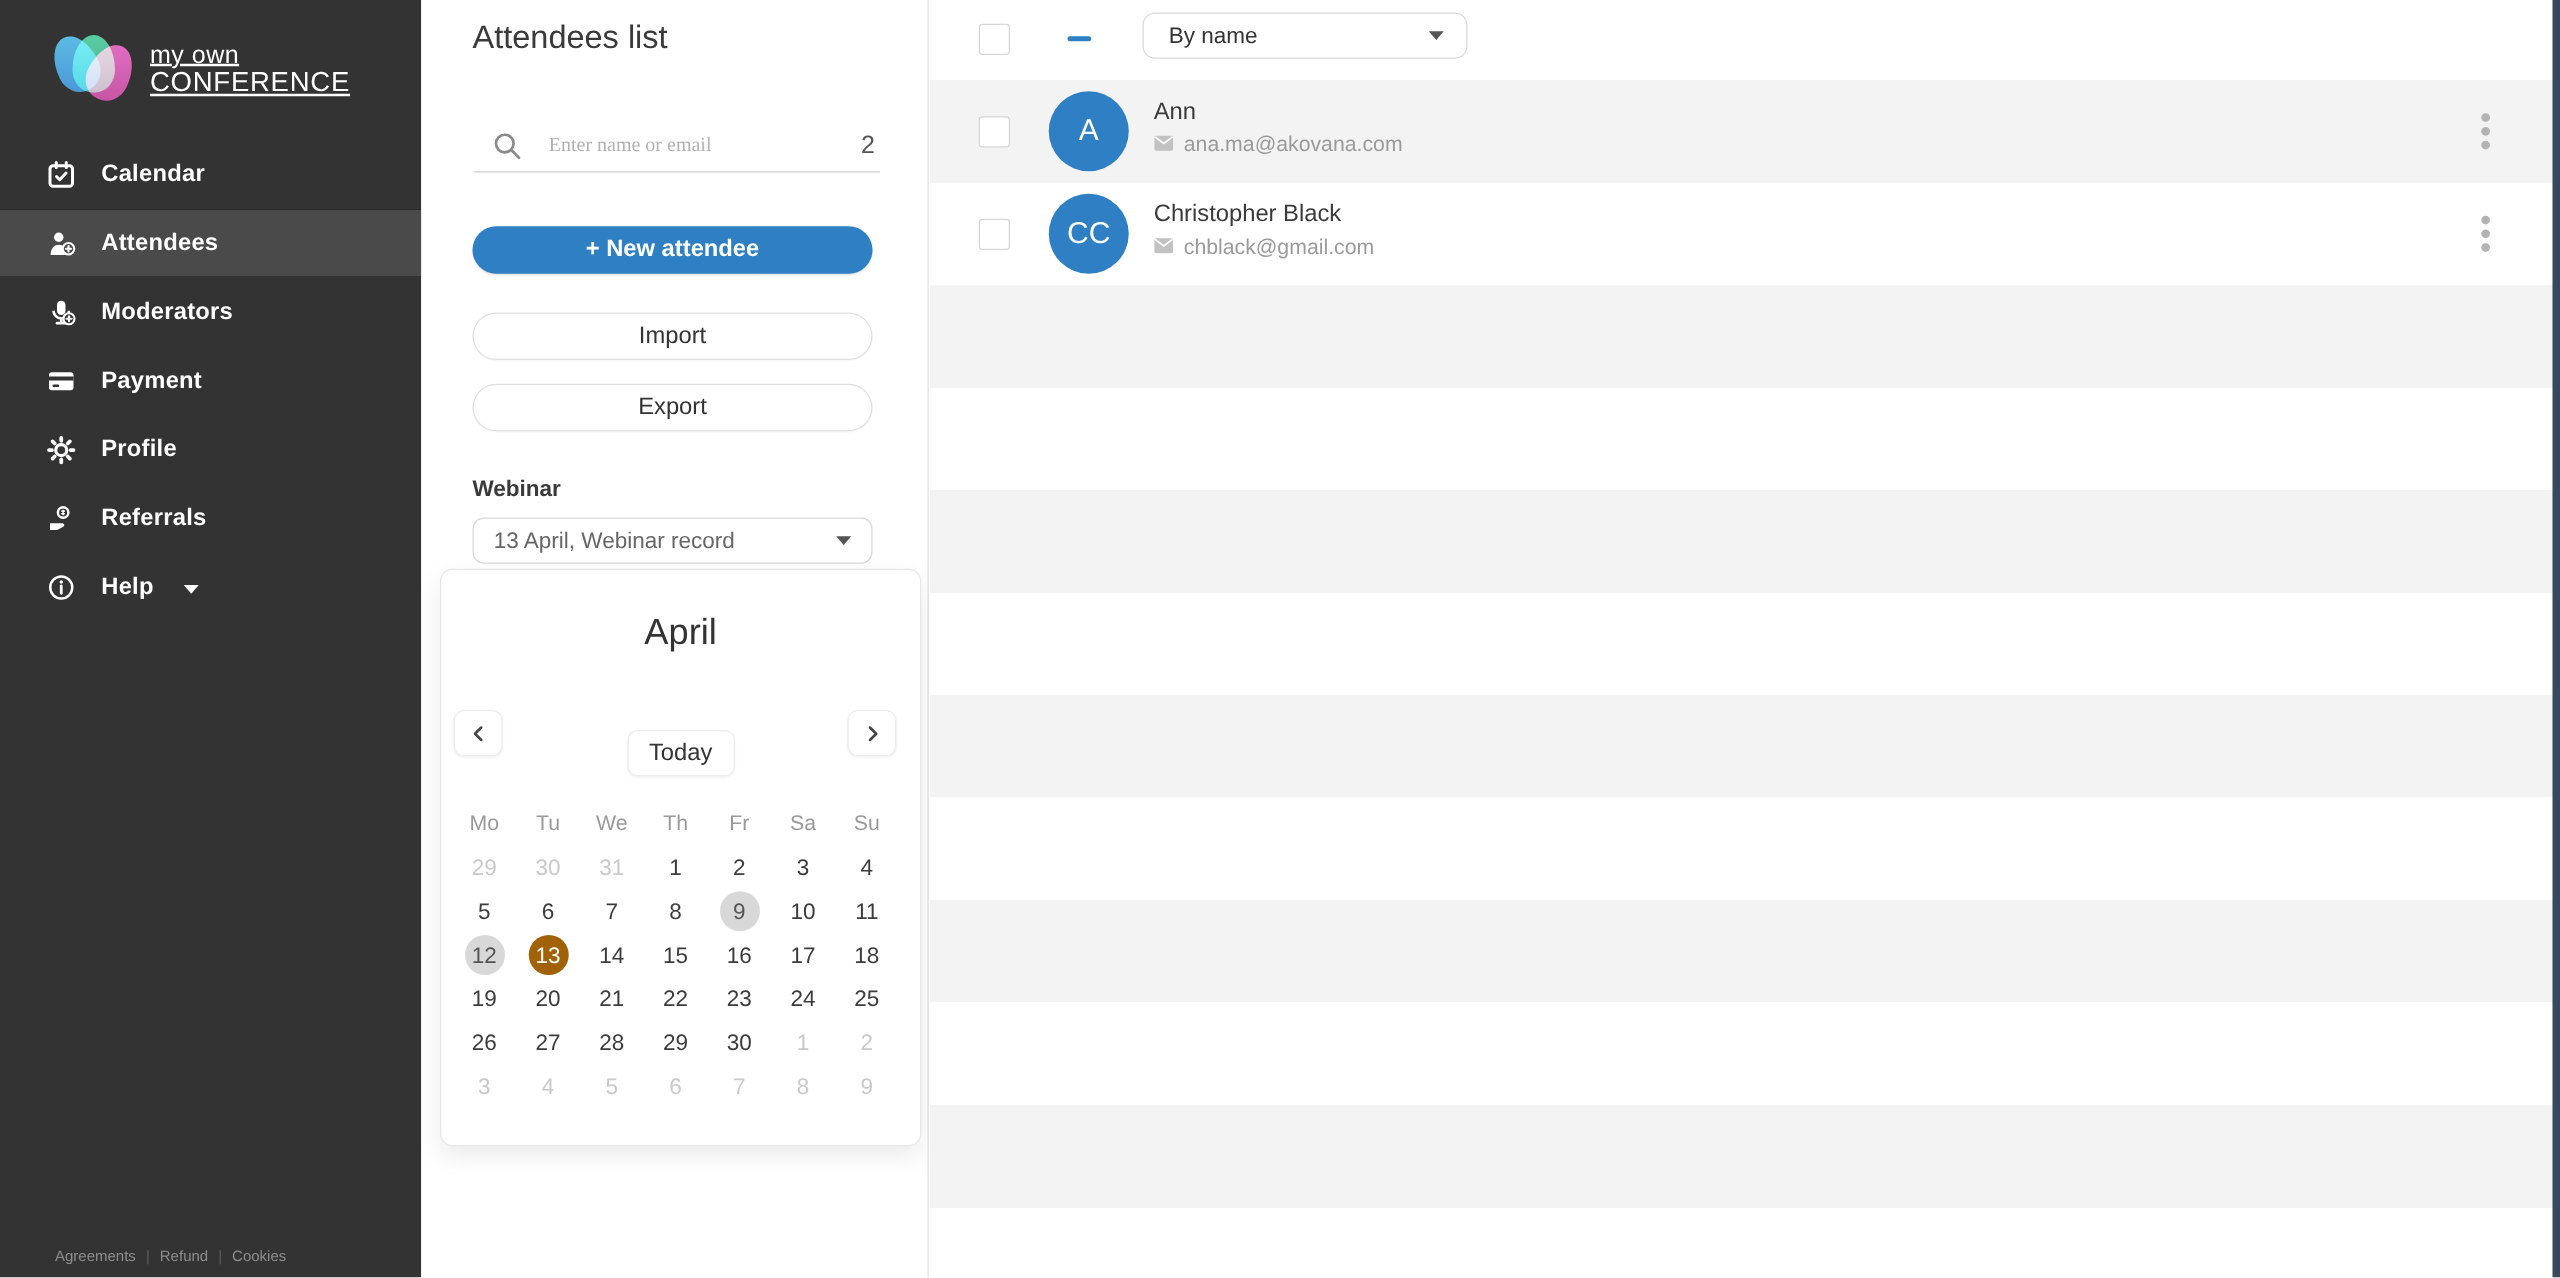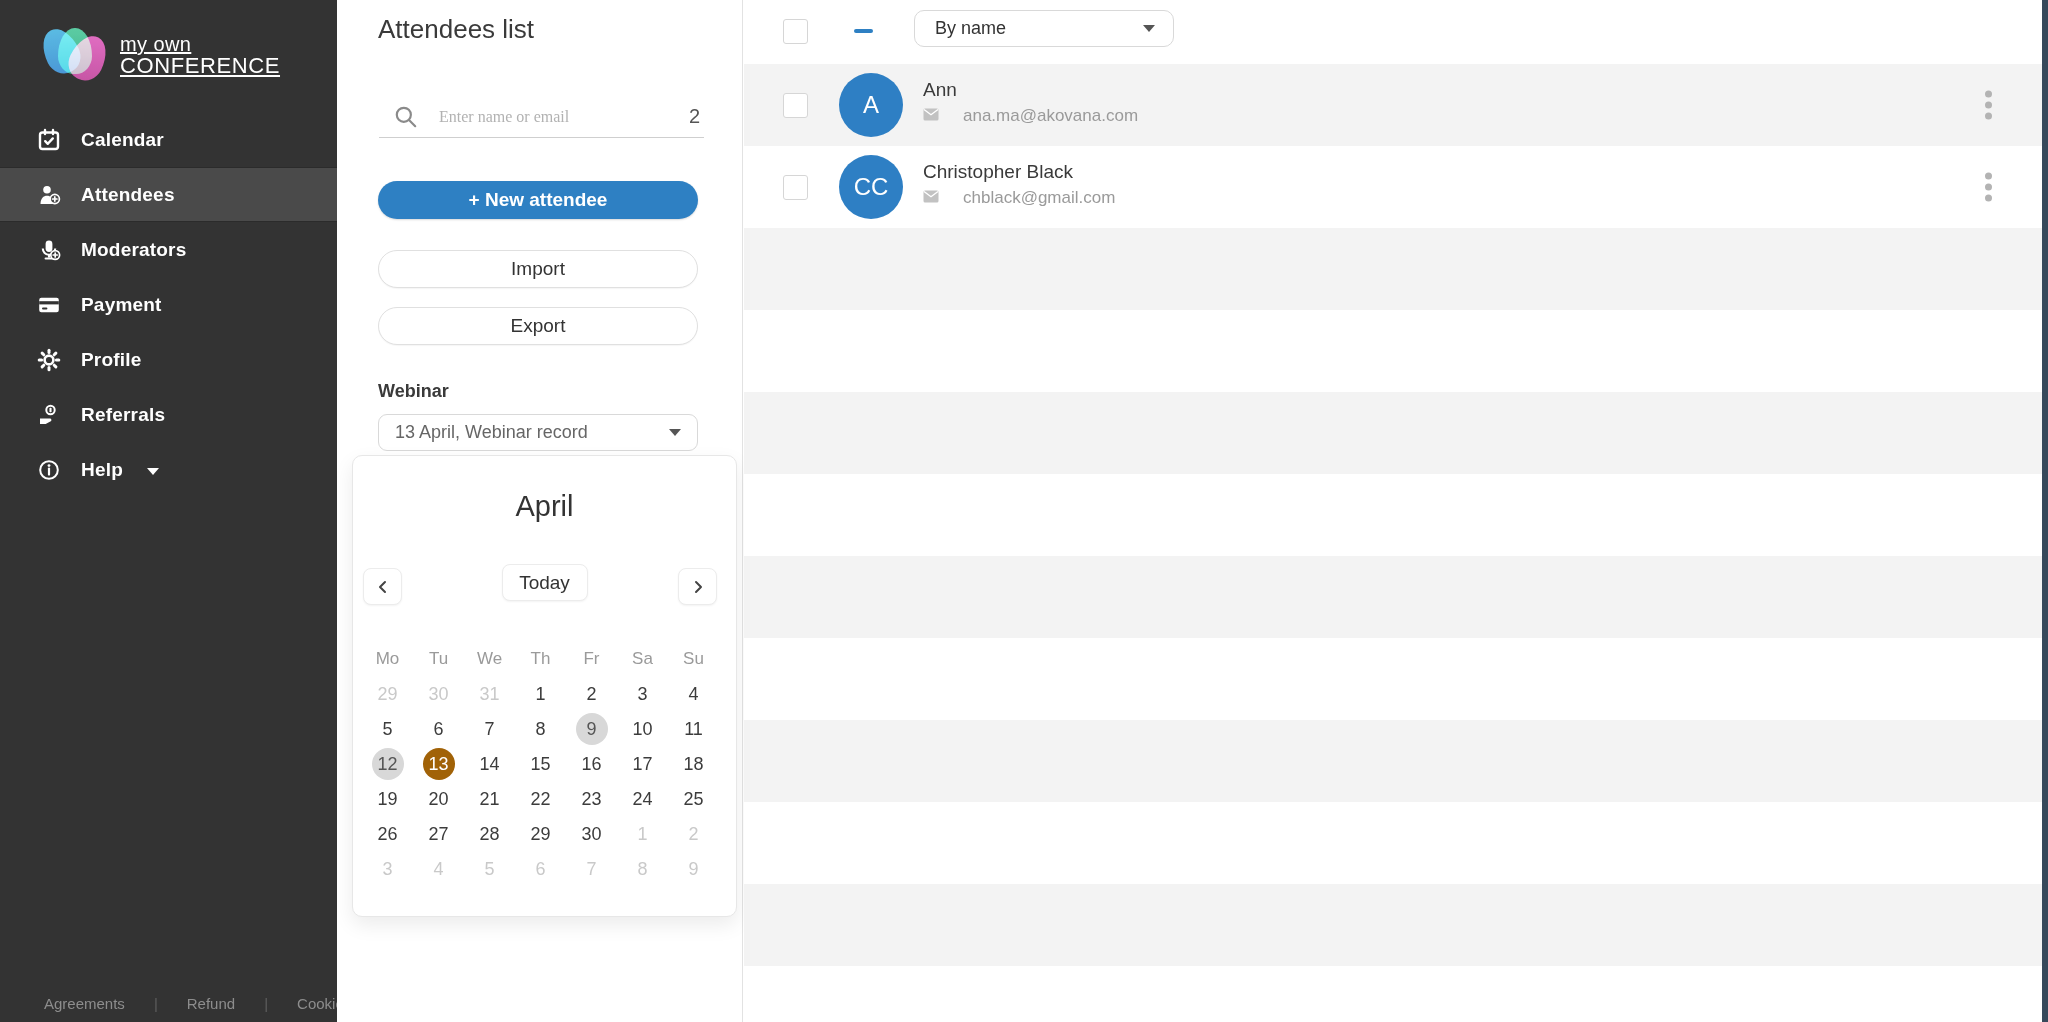--- a/index.html
+++ b/index.html
@@ -20,21 +20,21 @@
   .logo-line2 { font-size:22px; letter-spacing:.6px;text-align:center; }
 
   .nav { position:absolute; left:0; top:112px; width:337px; }
   .nav-item { position:relative; height:55px; display:flex; align-items:center; padding-left:37px; gap:20px; color:#fff; cursor:pointer; }
   .nav-item.selected { background:#4a4a4a; border-top:1px solid #2b2b2b; border-bottom:1px solid #2b2b2b; }
   .nav-icon { width:24px; height:24px; display:inline-flex; align-items:center; justify-content:center; }
   .nav-icon svg { width:24px; height:24px; }
   .nav-label { font-size:19px; font-weight:700; letter-spacing:.2px; }
   .nav-caret { width:0; height:0; border-left:6px solid transparent; border-right:6px solid transparent; border-top:7px solid #fff; margin-left:4px; margin-top:3px; }
 
-  .side-footer { position:absolute; left:44px; bottom:10px; font-size:15px; color:#8d8d8d; display:flex; gap:29px; align-items:center; }
+  .side-footer { position:absolute; left:44px; bottom:10px; font-size:12px; color:#8d8d8d; display:flex; gap:8px; align-items:center; }
   .side-footer .sep { color:#5d5d5d; }
   .side-footer .flink { cursor:pointer; }
 
   
   .middle { position:absolute; left:337px; top:0; width:406px; height:1022px; background:#fff; border-right:1px solid #e2e2e2; }
   .panel-title { position:absolute; left:41px; top:14px; font-size:26px; color:#3a3a3a; }
   .search-wrap { position:absolute; left:42px; top:96px; width:325px; height:42px; border-bottom:1px solid #cfcfcf; display:flex; align-items:center; }
   .search-icon { width:26px; height:26px; margin-left:14px; }
   .search-input { flex:1; border:none; outline:none; font-size:16px; color:#a21caf; padding-left:20px; font-family:Liberation Serif, serif; }
   .search-input::placeholder { color:#b2b2b2; }
@@ -50,21 +50,21 @@
   .webinar-select { position:absolute; left:41px; top:414px; width:320px; height:37px; border:1px solid #d9d9d9; border-radius:9px; background:#fff; display:flex; align-items:center; cursor:pointer; }
   .webinar-select .sel-text { font-size:18px; color:#666; padding-left:16px; flex:1; white-space:nowrap; overflow:hidden; }
   .caret-down { width:0; height:0; border-left:6px solid transparent; border-right:6px solid transparent; border-top:7px solid #555; margin-right:16px; }
 
   
   .calendar { position:absolute; left:15px; top:455px; width:385px; height:462px; background:#fff; border:1px solid #e7e7e7; border-radius:10px; box-shadow:0 8px 20px rgba(0,0,0,.08); }
   .cal-month { position:absolute; top:34px; width:100%; text-align:center; font-size:29px; color:#333; }
   .cal-nav-btn { position:absolute; top:112px; width:39px; height:37px; border:1px solid #ececec; border-radius:8px; background:#fff; box-shadow:0 1px 2px rgba(0,0,0,.05); display:flex; align-items:center; justify-content:center; cursor:pointer; }
   .cal-prev { left:10px; } .cal-next { right:19px; }
   .cal-nav-btn svg { width:16px; height:16px; }
-  .cal-today { position:absolute; top:108px; left:50%; transform:translateX(-50%); width:86px; height:37px; border:1px solid #ececec; border-radius:8px; background:#fff; box-shadow:0 1px 2px rgba(0,0,0,.05); display:flex; align-items:center; justify-content:center; font-size:19px; color:#333; cursor:pointer; }
+  .cal-today { position:absolute; top:128px; left:50%; transform:translateX(-50%); width:86px; height:37px; border:1px solid #ececec; border-radius:8px; background:#fff; box-shadow:0 1px 2px rgba(0,0,0,.05); display:flex; align-items:center; justify-content:center; font-size:19px; color:#333; cursor:pointer; }
   .cal-grid { position:absolute; left:9px; top:186px; display:grid; grid-template-columns:repeat(7,51px); }
   .cal-cell { height:35px; display:flex; align-items:center; justify-content:center; }
   .cal-head-cell { height:34px; display:flex; align-items:center; justify-content:center; font-size:17px; color:#9a9a9a; }
   .daynum { width:32px; height:32px; line-height:32px; text-align:center; border-radius:50%; font-size:18px; cursor:pointer; }
   .daynum.m { color:#c9c9c9; }
   .daynum.n { color:#3c3c3c; }
   .daynum.g { background:#d8d8d8; color:#555; }
   .daynum.b { background:#a16207; color:#fff; }
 
   
@@ -77,21 +77,21 @@
   .sort-select .sel-text { flex:1; font-size:18px; color:#333; padding-left:20px; }
   .sort-select .caret-down { margin-right:18px; }
 
   .list-body { position:absolute; left:0; top:64px; right:0; bottom:0;
     background:repeating-linear-gradient(to bottom, #f3f3f3 0 82px, #ffffff 82px 164px); }
   .att-row { position:absolute; left:0; width:100%; height:82px; }
   .row-checkbox { position:absolute; left:39px; top:29px; }
   .avatar { position:absolute; left:95px; top:9px; width:64px; height:64px; border-radius:50%; background:#2e7fc4; color:#fff; display:flex; align-items:center; justify-content:center; font-size:24px; }
   .att-info { position:absolute; left:179px; top:15px; }
   .att-name { font-size:19px; color:#3a3a3a; }
-  .att-email { display:flex; align-items:center; gap:24px; margin-top:5px; font-size:17px; color:#9a9a9a; }
+  .att-email { display:flex; align-items:center; gap:8px; margin-top:5px; font-size:17px; color:#9a9a9a; }
   .att-email svg { width:16px; height:13px; }
   .kebab { position:absolute; right:52px; top:50%; transform:translateY(-50%); display:flex; flex-direction:column; gap:4px; cursor:pointer; padding:4px; }
   .kebab i { width:7px; height:7px; border-radius:50%; background:#b3b3b3; }
   .bottom-fade { position:absolute; left:0; right:0; bottom:0; height:55px;
     background:linear-gradient(to bottom, rgba(255,255,255,0), rgba(255,255,255,.95)); pointer-events:none; }
 
   .scrollbar { position:absolute; right:0; top:0; width:6px; height:1022px; background:#37495b; }
 </style>
 </head>
 <body>

